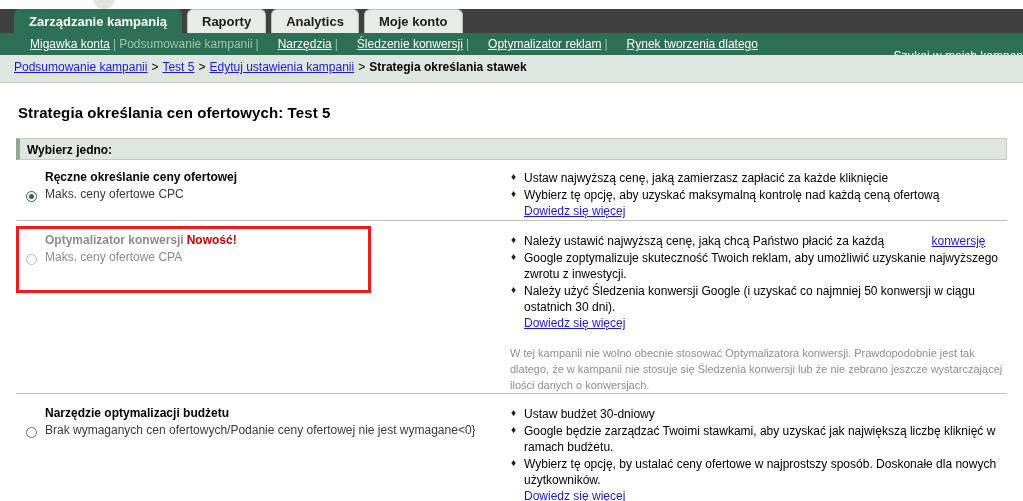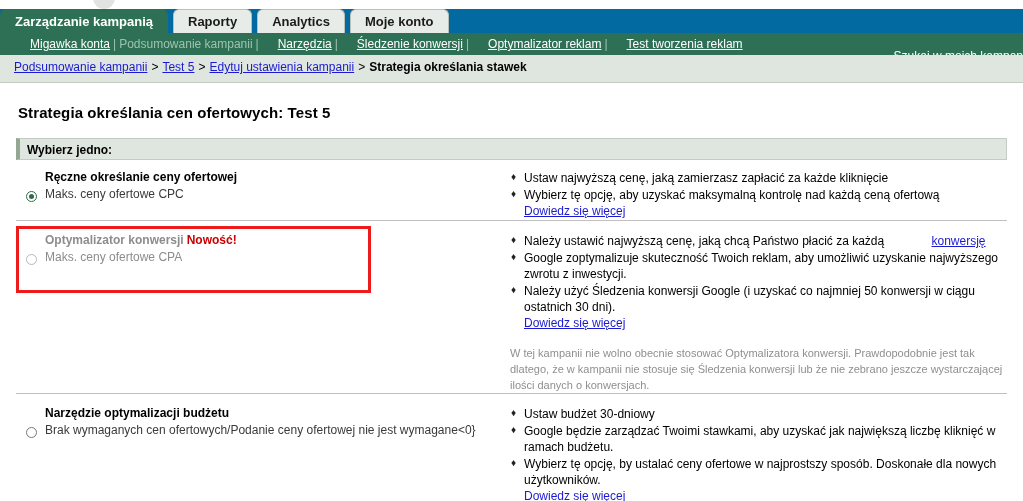--- a/index.html
+++ b/index.html
@@ -31,21 +31,22 @@
     height: 22px;
     border-radius: 50%;
     background: #c8ccc8;
     opacity: .55;
   }
 
   
   .tabbar {
     position: relative;
     height: 24px;
-    background: #0369a1;
+    padding-left: 14px;
+    background: #404040;
     box-sizing: border-box;
   }
   .tab {
     display: inline-block;
     height: 24px;
     line-height: 23px;
     padding: 0 14px;
     margin-right: 5px;
     font-size: 13px;
     font-weight: bold;
@@ -272,21 +273,21 @@
 
 <div class="logo-strip">
   <div class="logo-blob"></div>
 </div>
 
 <div class="tabbar">
   <span class="tab active first">Zarządzanie kampanią</span><span class="tab inactive">Raporty</span><span class="tab inactive">Analytics</span><span class="tab inactive">Moje konto</span>
 </div>
 
 <div class="navbar">
-  <a href="#">Migawka konta</a><span class="sep">|</span><span class="current">Podsumowanie kampanii</span><span class="sep">|</span><a href="#">Narzędzia</a><span class="sep">|</span><a href="#">Śledzenie konwersji</a><span class="sep">|</span><a href="#">Optymalizator reklam</a><span class="sep">|</span><a href="#">Test tworzenia reklam</a>
+  <a href="#">Migawka konta</a><span class="sep">|</span><span class="current">Podsumowanie kampanii</span><span class="sep">|</span><a href="#">Narzędzia</a><span class="sep">|</span><a href="#">Śledzenie konwersji</a><span class="sep">|</span><a href="#">Optymalizator reklam</a><span class="sep">|</span><a href="#">Rynek tworzenia dlatego</a>
   <span class="nav-search">Szukaj w moich kampan</span>
 </div>
 
 <div class="crumbbar">
   <a href="#">Podsumowanie kampanii</a><span class="arrow">&gt;</span><a href="#">Test 5</a><span class="arrow">&gt;</span><a href="#">Edytuj ustawienia kampanii</a><span class="arrow">&gt;</span><span class="crumb-current">Strategia określania stawek</span>
 </div>
 
 <div class="page">
 
   <div class="page-title">Strategia określania cen ofertowych: Test 5</div>

